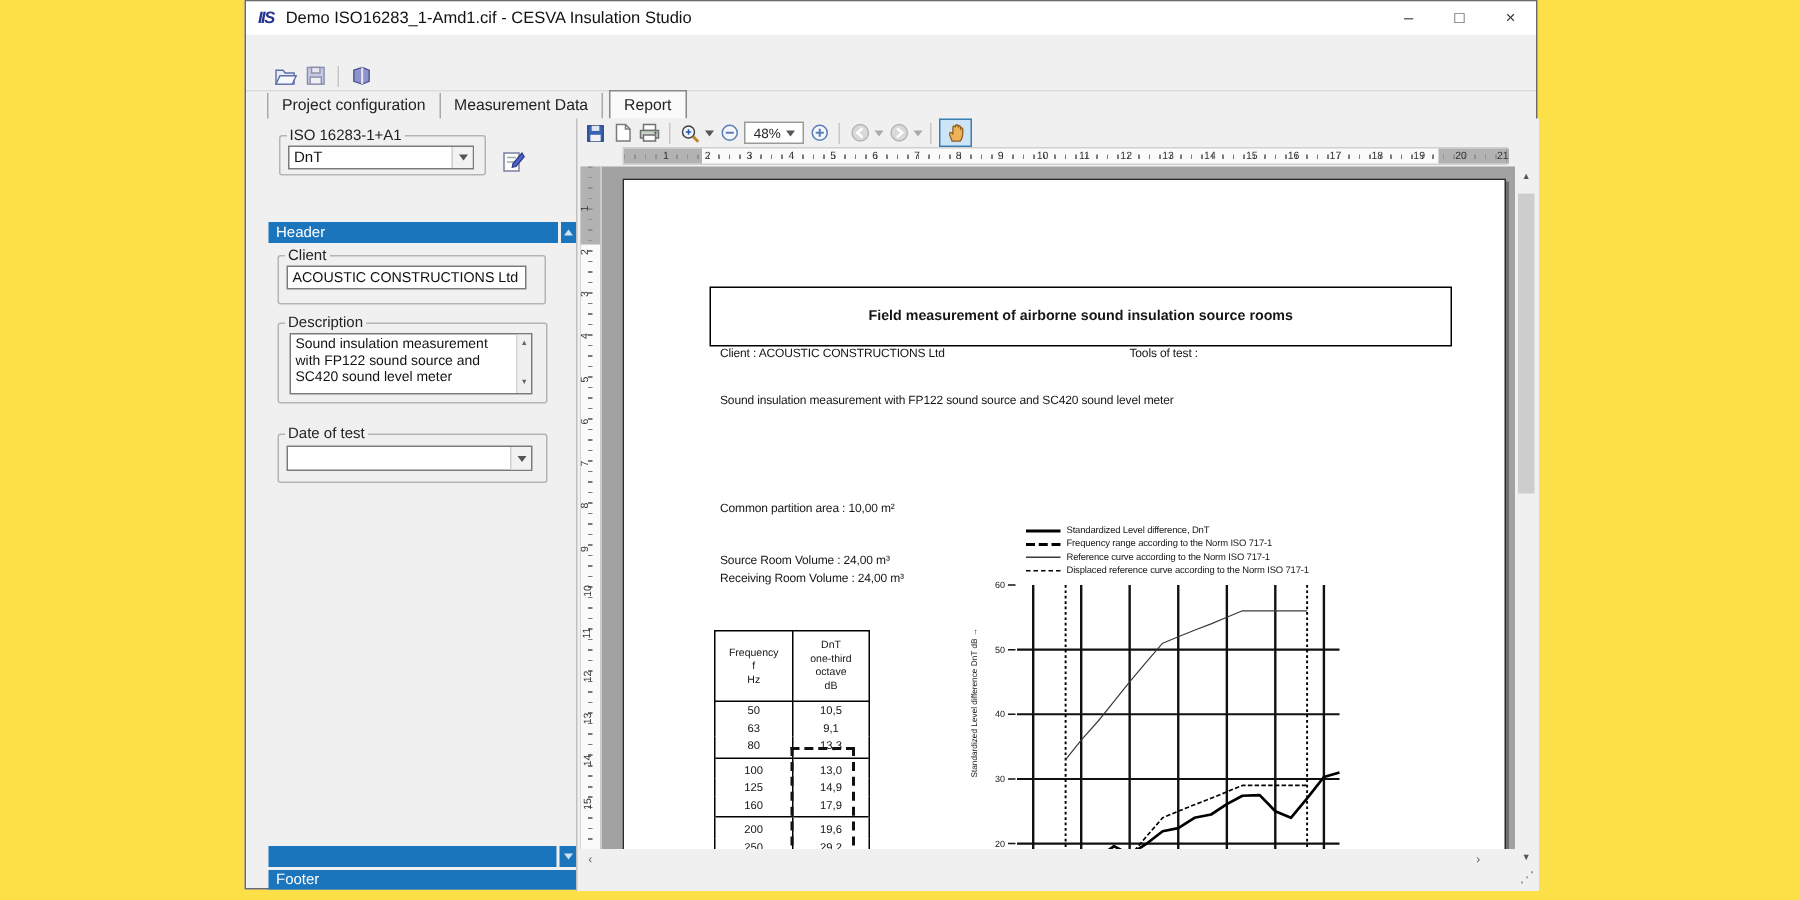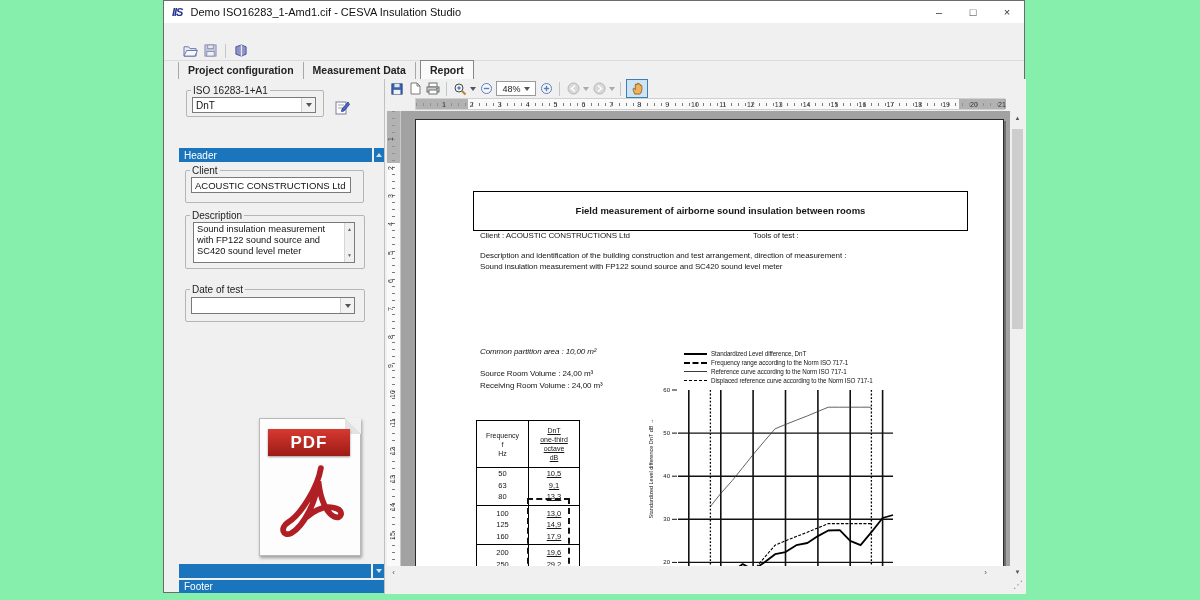--- a/index.html
+++ b/index.html
@@ -1,32 +1,32 @@
 <!DOCTYPE html>
 <html><head>
 <meta charset="utf-8">
 <style>
   html,body{margin:0;padding:0;background:#000;}
-  #screen{position:relative;width:1200px;height:600px;background:#86efac;overflow:hidden;
+  #screen{position:relative;width:1200px;height:600px;background:#fde047;overflow:hidden;
           font-family:"Liberation Sans",sans-serif;-webkit-font-smoothing:antialiased;}
   .abs{position:absolute;}
   
   #app-window{left:163px;top:0;width:862px;height:593px;background:#f0f0f0;border:1px solid #6b6b6b;box-sizing:border-box;}
   #titlebar{left:0;top:0;width:100%;height:22px;background:#fff;display:flex;align-items:center;}
   #app-icon{font-weight:bold;font-style:italic;color:#24338f;font-size:11px;margin-left:8px;letter-spacing:-1px;}
   #title-text{font-size:11px;color:#111;margin-left:8px;white-space:nowrap;}
   #win-controls{margin-left:auto;display:flex;height:100%;}
   .win-btn{width:34px;height:100%;display:flex;align-items:center;justify-content:center;font-size:11px;color:#333;}
   #menubar{left:0;top:22px;width:100%;height:18px;background:#f0f0f0;display:flex;align-items:center;padding-left:16px;box-sizing:border-box;}
   .menu-item{font-size:11px;color:#222;padding:2px 8px;display:inline-block;}
   .menu-item::first-letter{text-decoration:underline;}
   #main-toolbar{left:0;top:40px;width:100%;height:20px;background:#f0f0f0;border-bottom:1px solid #dcdcdc;display:flex;align-items:center;padding-left:18px;box-sizing:border-box;gap:4px;}
   .tool-sep{width:1px;height:14px;background:#c6c6c6;margin:0 3px;}
   #tabbar{left:14px;top:60px;height:18px;display:flex;align-items:flex-end;}
-  .tab{font-size:10.5px;color:#222;padding:2px 9px 3px 9px;border-right:1px solid #a8a8a8;white-space:nowrap;font-weight:bold;}
+  .tab{font-size:10.5px;color:#222;padding:2px 9px 3px 9px;border-right:1px solid #a8a8a8;white-space:nowrap;}
   .tab.first{border-left:1px solid #a8a8a8;}
   .tab.active{background:#fafafa;border:1px solid #888;border-bottom:none;padding-top:3px;margin-left:4px;}
   
   fieldset.gbox{position:absolute;border:1px solid #b5b5b5;border-radius:2px;margin:0;padding:0;background:transparent;}
   fieldset.gbox legend{font-size:10px;color:#222;margin-left:4px;padding:0 2px;}
   .w-select{position:absolute;background:#fff;border:1px solid #7a7a7a;box-sizing:border-box;font-size:10px;color:#111;display:flex;align-items:center;padding-left:3px;}
   .w-select .dd{margin-left:auto;width:13px;height:100%;display:flex;align-items:center;justify-content:center;background:#f2f2f2;border-left:1px solid #cfcfcf;}
   .tri-down{width:0;height:0;border-left:3px solid transparent;border-right:3px solid transparent;border-top:4px solid #555;}
   .w-input{position:absolute;background:#fff;border:1px solid #7a7a7a;box-sizing:border-box;font-size:9.5px;color:#111;display:flex;align-items:center;padding-left:3px;white-space:nowrap;overflow:hidden;}
   .w-textarea{position:absolute;background:#fff;border:1px solid #7a7a7a;box-sizing:border-box;font-size:9.3px;color:#111;line-height:11px;padding:1px 12px 1px 3px;overflow:hidden;}
@@ -62,21 +62,21 @@
   #v-thumb{position:absolute;left:2px;width:11px;background:#cdcdcd;}
   
   .doc-text{position:absolute;font-size:8px;letter-spacing:-0.1px;white-space:nowrap;color:#161616;}
   #doc-title-box{left:57px;top:71px;width:493px;height:38px;border:1px solid #000;display:flex;flex-direction:column;align-items:center;justify-content:center;}
   #doc-title-box div{font-size:9.5px;font-weight:bold;line-height:12px;text-align:center;white-space:nowrap;}
   #doc-table{position:absolute;left:60px;top:300px;border-collapse:collapse;}
   #doc-table th,#doc-table td{border-left:1px solid #000;border-right:1px solid #000;font-weight:normal;text-align:center;padding:0;}
   #doc-table th{font-size:7px;line-height:9px;white-space:pre-line;border-bottom:1px solid #000;border-top:1px solid #000;height:44px;vertical-align:middle;padding:1px 2px;}
   #doc-table td{font-size:7.5px;line-height:11.5px;height:11.5px;}
   #doc-table td:first-child,#doc-table th:first-child{width:47px;}
-  #doc-table td:last-child,#doc-table th:last-child{width:46px;text-decoration:underline;}
+  #doc-table td:last-child,#doc-table th:last-child{width:46px;}
   #doc-table tr.group-start td{border-top:1px solid #000;padding-top:2px;}
   #doc-table tr.group-end td{padding-bottom:2px;}
   #range-marquee{left:111px;top:378px;width:43px;height:195px;border:2px dashed #111;box-sizing:border-box;}
   #chart-legend{left:268px;top:230px;display:flex;flex-direction:column;gap:2px;}
   .leg-row{display:flex;align-items:center;gap:4px;height:7px;}
   .leg-sample{width:23px;}
   .s-thick-solid{border-top:2px solid #000;}
   .s-thick-dashed{border-top:2px dashed #000;}
   .s-thin-solid{border-top:1px solid #3a3a3a;}
   .s-thin-dashdot{border-top:1px dashed #000;}
@@ -176,28 +176,20 @@
     <fieldset class="gbox" style="left:21px;top:283px;width:178px;height:36px;">
       <legend>Date of test</legend>
     </fieldset>
     <div class="w-select abs" style="left:27px;top:296px;width:164px;height:17px;">
       <span></span>
       <span class="dd">
           <span class="tri-down"></span>
         </span>
     </div>
 
-    <div id="pdf-page" class="abs" style="left:95px;top:417px;width:100px;height:136px;">
-      <div class="abs" id="pdf-fold" style="border-top-color:#f0f0f0;"></div>
-      <div class="abs" style="right:0;top:14px;width:0;height:0;border-right:15px solid transparent;border-top:0;border-bottom:0;"></div>
-      <div id="pdf-banner" class="abs">PDF</div>
-      <svg class="abs" style="left:18px;top:44px;" width="66" height="86" viewBox="0 0 80 100">
-        <path d="M52 4 C48 28 28 60 12 70 C2 76 6 88 16 83 C32 74 46 44 49 20 C51 40 58 58 68 63 C77 67 80 56 71 53 C60 49 48 52 34 64" fill="none" stroke="#b01f24" stroke-width="7" stroke-linecap="round"></path>
-      </svg>
-    </div>
 
     <div class="blue-bar" style="left:15px;top:563px;width:192px;height:14px;"></div>
     <div class="blue-btn" style="left:209px;top:563px;width:11px;height:14px;">
         <span class="chev down"></span>
       </div>
     <div class="blue-bar" style="left:15px;top:579px;width:205px;height:13px;">
       <span>Footer</span>
     </div>
 
     <div id="preview" class="abs">
@@ -316,28 +308,27 @@
             <span style="top: 306.3px;">11</span>
             <span style="top: 334.6px;">12</span>
             <span style="top: 362.9px;">13</span>
             <span style="top: 391.2px;">14</span>
             <span style="top: 419.5px;">15</span>
           </div>
 
         <div id="doc-page" class="abs">
 
           <div id="doc-title-box" class="abs">
-            <div>Field measurement of airborne sound insulation between rooms</div>
+            <div>Field measurement of airborne sound insulation source rooms</div>
           </div>
 
           <span class="doc-text" style="left:64px;top:111px;">Client : ACOUSTIC CONSTRUCTIONS Ltd</span>
           <span class="doc-text" style="left:337px;top:111px;">Tools of test :</span>
-          <span class="doc-text" style="left:64px;top:131px;">Description and identification of the building construction and test arrangement, direction of measurement :</span>
           <span class="doc-text" style="left:64px;top:142px;">Sound insulation measurement with FP122 sound source and SC420 sound level meter</span>
-          <span class="doc-text" style="left:64px;top:227px;font-style:italic;">Common partition area : 10,00 m²</span>
+          <span class="doc-text" style="left:64px;top:214px;">Common partition area : 10,00 m²</span>
           <span class="doc-text" style="left:64px;top:249px;">Source Room Volume : 24,00 m³</span>
           <span class="doc-text" style="left:64px;top:261px;">Receiving Room Volume : 24,00 m³</span>
 
           <div id="chart-legend" class="abs">
               <div class="leg-row">
                 <span class="leg-sample s-thick-solid"></span>
                 <span class="leg-txt">Standardized Level difference, DnT</span>
               </div>
               <div class="leg-row">
                 <span class="leg-sample s-thick-dashed"></span>

